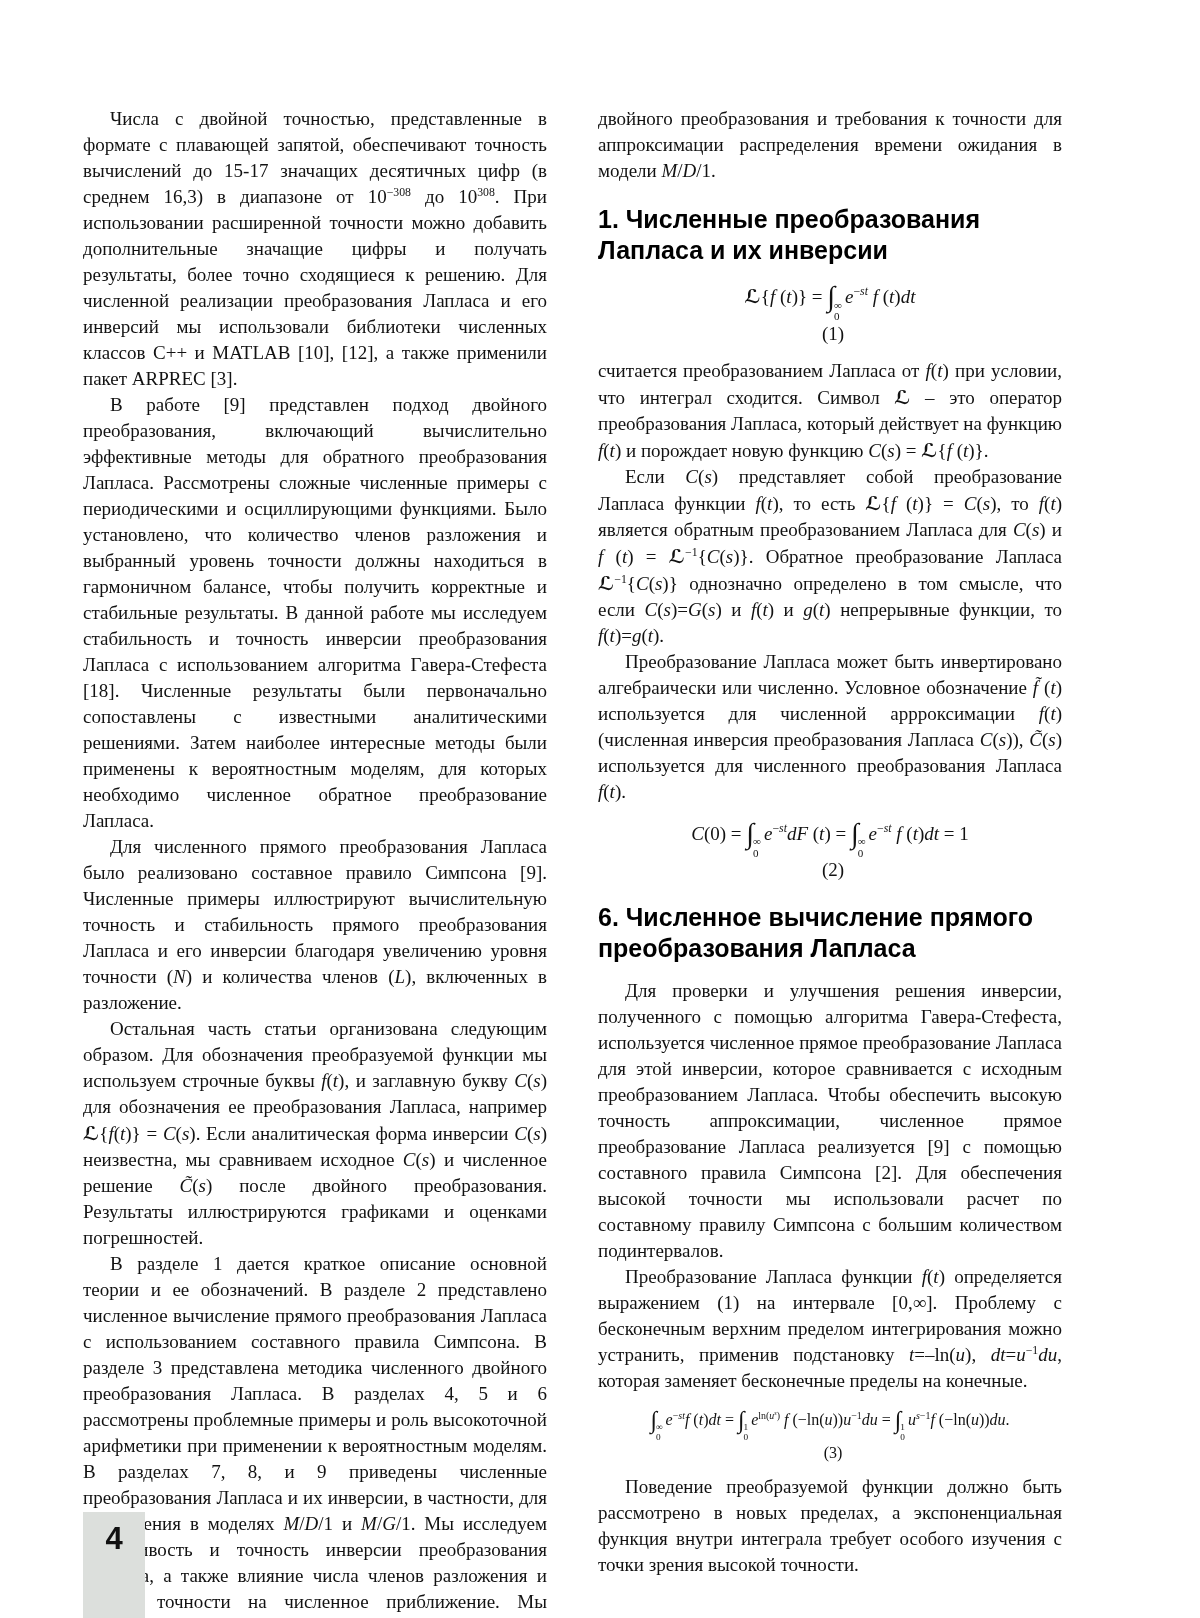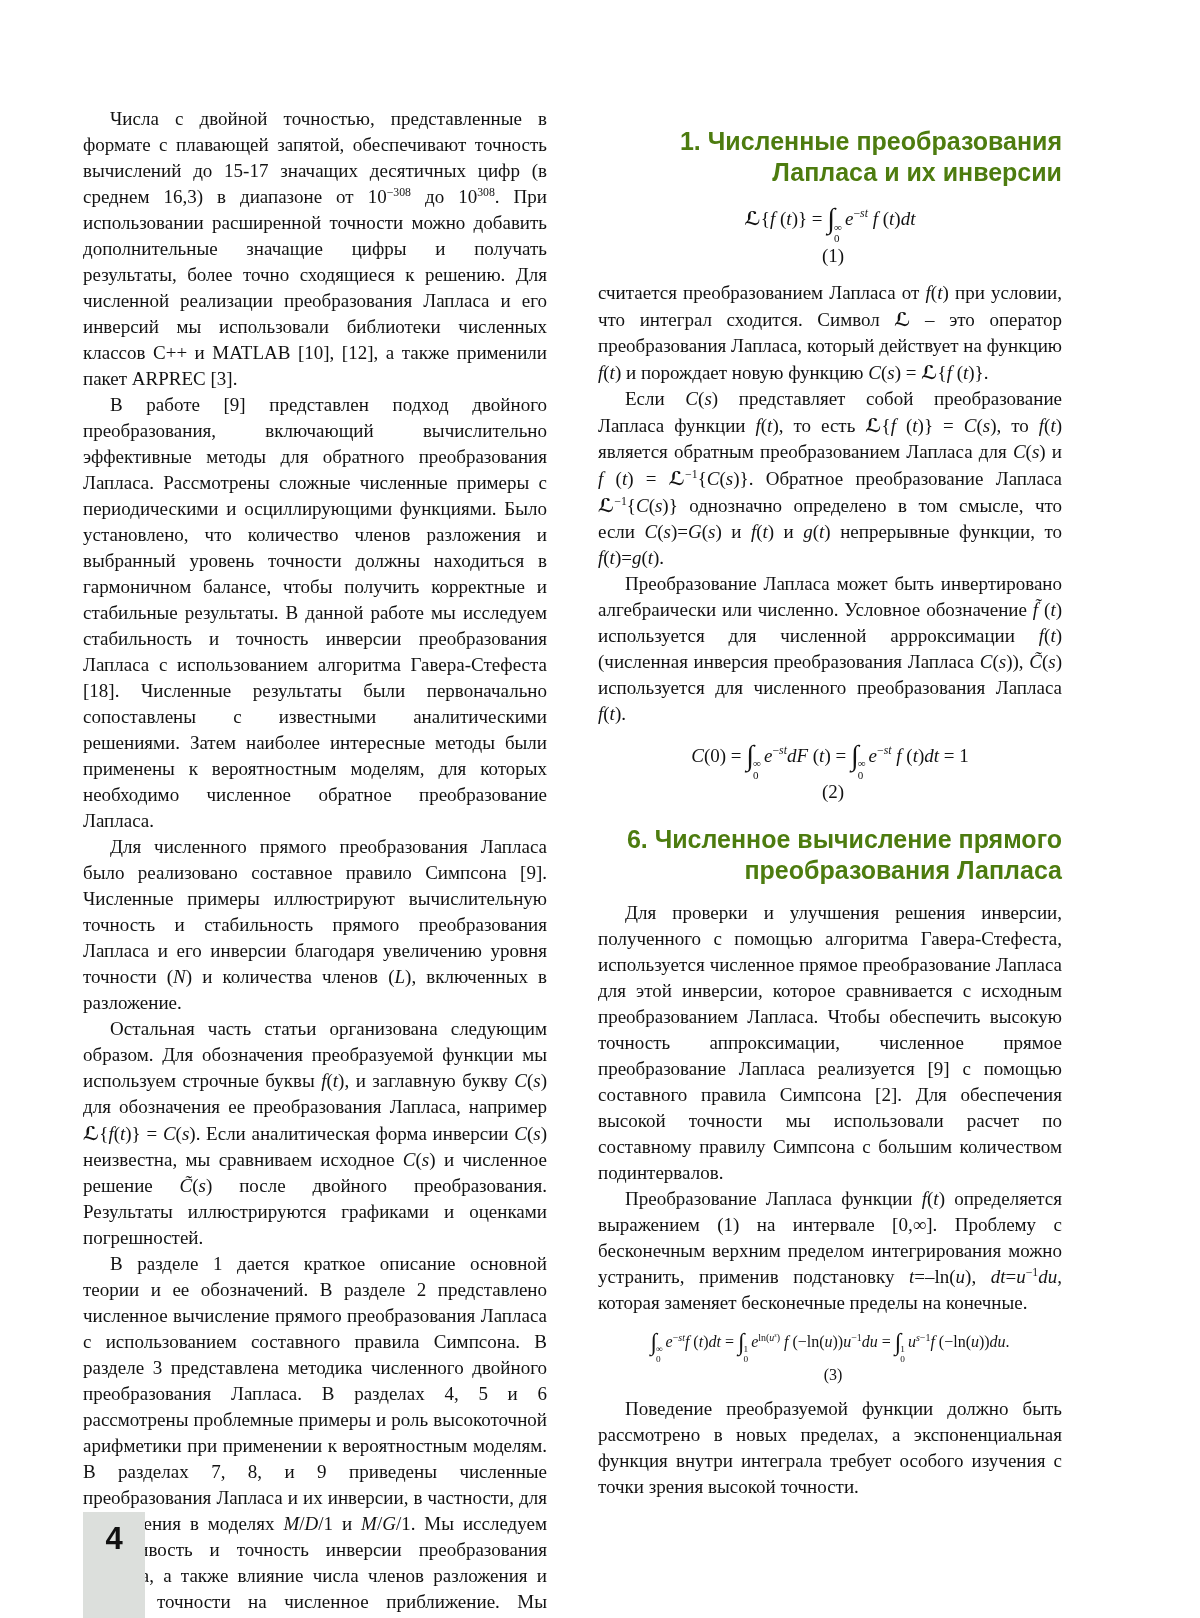--- a/index.html
+++ b/index.html
@@ -13,21 +13,21 @@
     font-family:"Liberation Sans","DejaVu Sans",sans-serif;font-weight:bold;
     font-size:16px;letter-spacing:0.4px;color:#667c82;white-space:nowrap;
   }
   .header-rule{height:3px;background:#5e7378;margin-top:7px;box-shadow:0 2px 0 #c2cccd;}
   .columns{display:flex;gap:51px;margin-top:22px;}
   .col{width:464px;flex:0 0 464px;}
   .para{margin:0;font-size:19px;line-height:26px;text-align:justify;}
   .indent{text-indent:27px;}
   .section-heading{
     font-family:"Liberation Sans","DejaVu Sans",sans-serif;font-weight:bold;
-    font-size:25px;line-height:31px;margin:20px 0 14px 0;color:#4d7c0f;text-align:right;
+    font-size:25px;line-height:31px;margin:20px 0 14px 0;color:#000000;
   }
   .formula{display:flex;align-items:center;margin:12px 0;font-size:19px;line-height:1.2;flex-direction:column;}
   .f-body{flex:1;text-align:center;}
   .f-num{margin-left:6px;}
   .f-small{font-size:16px;}
   sup,sub{font-size:0.62em;line-height:0;}
   .int{font-size:1.5em;font-style:normal;vertical-align:-0.12em;letter-spacing:-1px;}
   .lim{
     display:inline-flex;flex-direction:column;align-items:flex-start;
     font-size:0.58em;line-height:1.05;vertical-align:-0.55em;margin-right:3px;
@@ -49,20 +49,21 @@
 
     <section class="col">
       <p class="para indent">Числа с двойной точностью, представленные в формате с плавающей запятой, обеспечивают точность вычислений до 15-17 значащих десятичных цифр (в среднем 16,3) в диапазоне от 10<sup>−308</sup> до 10<sup>308</sup>. При использовании расширенной точности можно добавить дополнительные значащие цифры и получать результаты, более точно сходящиеся к решению. Для численной реализации преобразования Лапласа и его инверсий мы использовали библиотеки численных классов C++ и MATLAB [10], [12], а также применили пакет ARPREC [3].</p>
       <p class="para indent">В работе [9] представлен подход двойного преобразования, включающий вычислительно эффективные методы для обратного преобразования Лапласа. Рассмотрены сложные численные примеры с периодическими и осциллирующими функциями. Было установлено, что количество членов разложения и выбранный уровень точности должны находиться в гармоничном балансе, чтобы получить корректные и стабильные результаты. В данной работе мы исследуем стабильность и точность инверсии преобразования Лапласа с использованием алгоритма Гавера-Стефеста [18]. Численные результаты были первоначально сопоставлены с известными аналитическими решениями. Затем наиболее интересные методы были применены к вероятностным моделям, для которых необходимо численное обратное преобразование Лапласа.</p>
       <p class="para indent">Для численного прямого преобразования Лапласа было реализовано составное правило Симпсона [9]. Численные примеры иллюстрируют вычислительную точность и стабильность прямого преобразования Лапласа и его инверсии благодаря увеличению уровня точности (<i>N</i>) и количества членов (<i>L</i>), включенных в разложение.</p>
       <p class="para indent">Остальная часть статьи организована следующим образом. Для обозначения преобразуемой функции мы используем строчные буквы <i>f</i>(<i>t</i>), и заглавную букву <i>C</i>(<i>s</i>) для обозначения ее преобразования Лапласа, например <span class="scr">ℒ</span>{<i>f</i>(<i>t</i>)} = <i>C</i>(<i>s</i>). Если аналитическая форма инверсии <i>C</i>(<i>s</i>) неизвестна, мы сравниваем исходное <i>C</i>(<i>s</i>) и численное решение <i>C̃</i>(<i>s</i>) после двойного преобразования. Результаты иллюстрируются графиками и оценками погрешностей.</p>
       <p class="para indent">В разделе 1 дается краткое описание основной теории и ее обозначений. В разделе 2 представлено численное вычисление прямого преобразования Лапласа с использованием составного правила Симпсона. В разделе 3 представлена методика численного двойного преобразования Лапласа. В разделах 4, 5 и 6 рассмотрены проблемные примеры и роль высокоточной арифметики при применении к вероятностным моделям. В разделах 7, 8, и 9 приведены численные преобразования Лапласа и их инверсии, в частности, для применения в моделях <i>M</i>/<i>D</i>/1 и <i>M</i>/<i>G</i>/1. Мы исследуем устойчивость и точность инверсии преобразования Лапласа, а также влияние числа членов разложения и уровня точности на численное приближение. Мы обсуждаем методику двойного преобразования для проверки результатов численной инверсии. В разделе 10 демонстрируется методика</p>
     </section>
 
     <section class="col">
+      <p class="para">двойного преобразования и требования к точности для аппроксимации распределения времени ожидания в модели <i>M</i>/<i>D</i>/1.</p>
 
       <h2 class="section-heading">1. Численные преобразования Лапласа и их инверсии</h2>
 
 
       <div class="formula">
         <span class="f-body"><span class="scr">ℒ</span>{<i>f</i> (<i>t</i>)} = <span class="int">∫</span><span class="lim">
               <span>∞</span>
               <span>0</span>
             </span><i>e</i><sup>−<i>st</i></sup> <i>f</i> (<i>t</i>)<i>dt</i></span>
         <span class="f-num">(1)</span>

